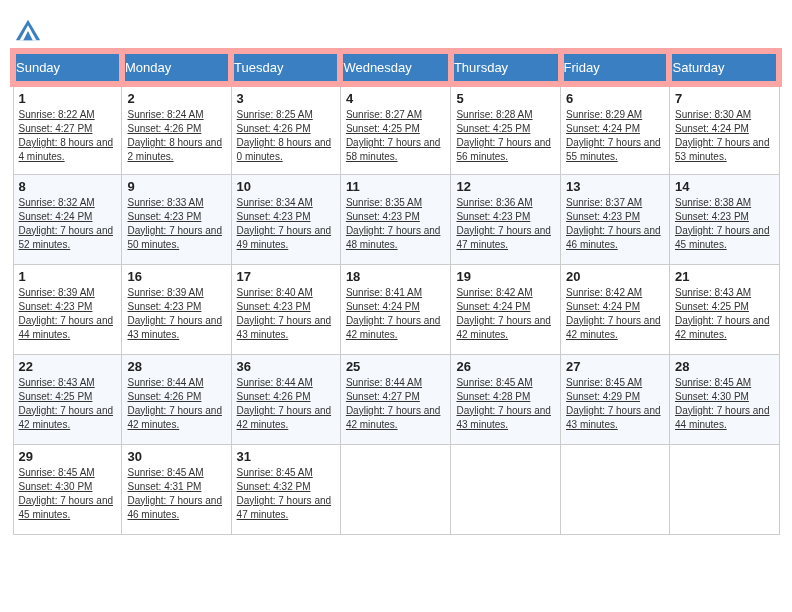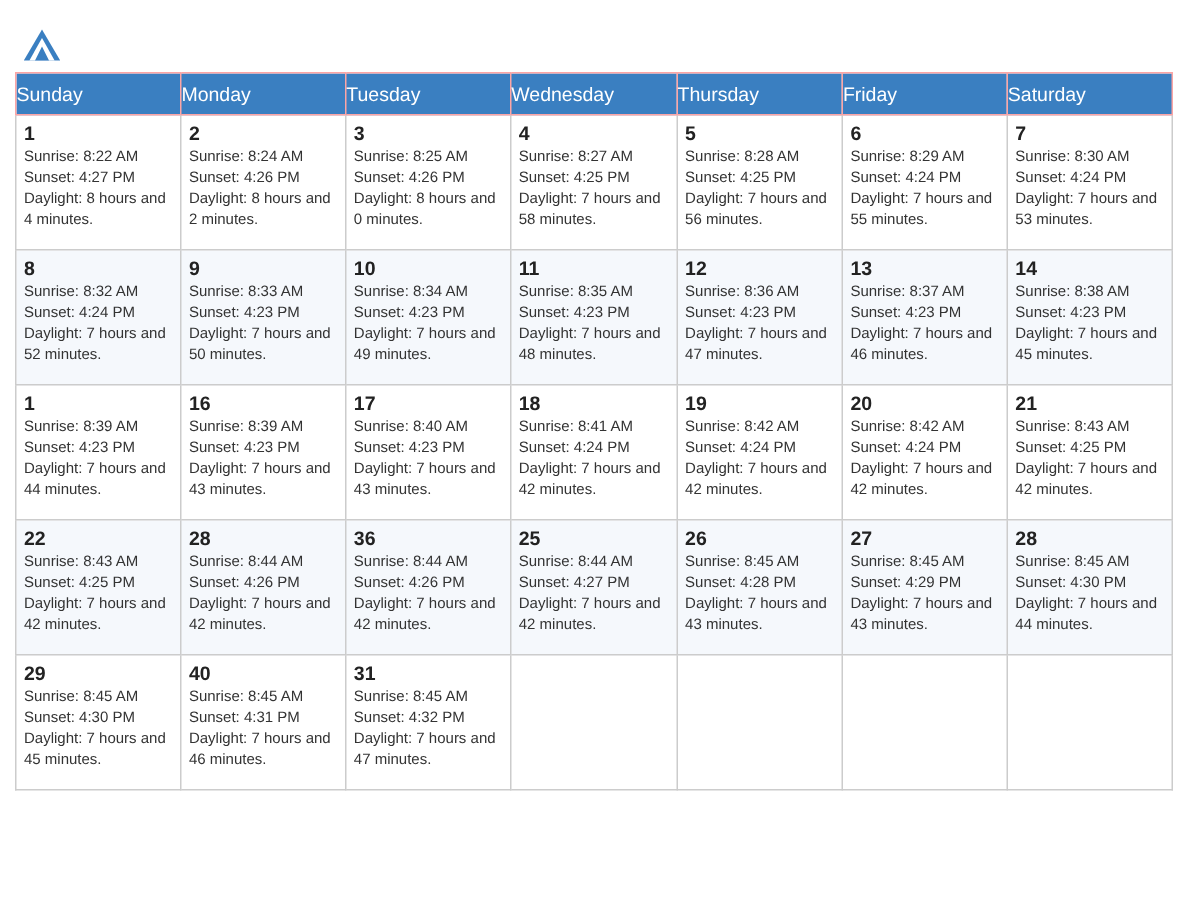--- a/index.html
+++ b/index.html
@@ -51,21 +51,21 @@
       border-collapse: collapse;
       font-size: 11px;
     }
     .calendar thead tr th {
       background-color: #3a7fc1;
       color: #fff;
       padding: 6px 0;
       text-align: left;
       font-size: 13px;
       font-weight: normal;
-      border: 1px solid #fca5a5;
+      border: 6px solid #fca5a5;
     }
     .calendar tbody tr td {
       border: 1px solid #ccc;
       vertical-align: top;
       padding: 4px 5px;
       background: #fff;
       height: 90px;
       width: 113px;
     }
     .calendar tbody tr:nth-child(even) td {
@@ -75,20 +75,21 @@
       font-size: 13px;
       font-weight: bold;
       color: #222;
       display: block;
       margin-bottom: 2px;
     }
     .day-detail {
       font-size: 10px;
       color: #333;
       line-height: 1.4;
+      text-decoration: underline;
     }
     .empty-cell {
       background: #fff !important;
     }
   </style>
 </head>
 <body>
 
 <div class="header">
   <div class="logo">
@@ -181,21 +182,21 @@
         <td><span class="day-number">26</span>
 <span class="day-detail">Sunrise: 8:45 AM<br>Sunset: 4:28 PM<br>Daylight: 7 hours and 43 minutes.</span></td>
         <td><span class="day-number">27</span>
 <span class="day-detail">Sunrise: 8:45 AM<br>Sunset: 4:29 PM<br>Daylight: 7 hours and 43 minutes.</span></td>
         <td><span class="day-number">28</span>
 <span class="day-detail">Sunrise: 8:45 AM<br>Sunset: 4:30 PM<br>Daylight: 7 hours and 44 minutes.</span></td>
       </tr>
       <tr>
         <td><span class="day-number">29</span>
 <span class="day-detail">Sunrise: 8:45 AM<br>Sunset: 4:30 PM<br>Daylight: 7 hours and 45 minutes.</span></td>
-        <td><span class="day-number">40</span>
+        <td><span class="day-number">30</span>
 <span class="day-detail">Sunrise: 8:45 AM<br>Sunset: 4:31 PM<br>Daylight: 7 hours and 46 minutes.</span></td>
         <td><span class="day-number">31</span>
 <span class="day-detail">Sunrise: 8:45 AM<br>Sunset: 4:32 PM<br>Daylight: 7 hours and 47 minutes.</span></td>
         <td class="empty-cell"></td>
         <td class="empty-cell"></td>
         <td class="empty-cell"></td>
         <td class="empty-cell"></td>
       </tr>
     </tbody>
 </table>

